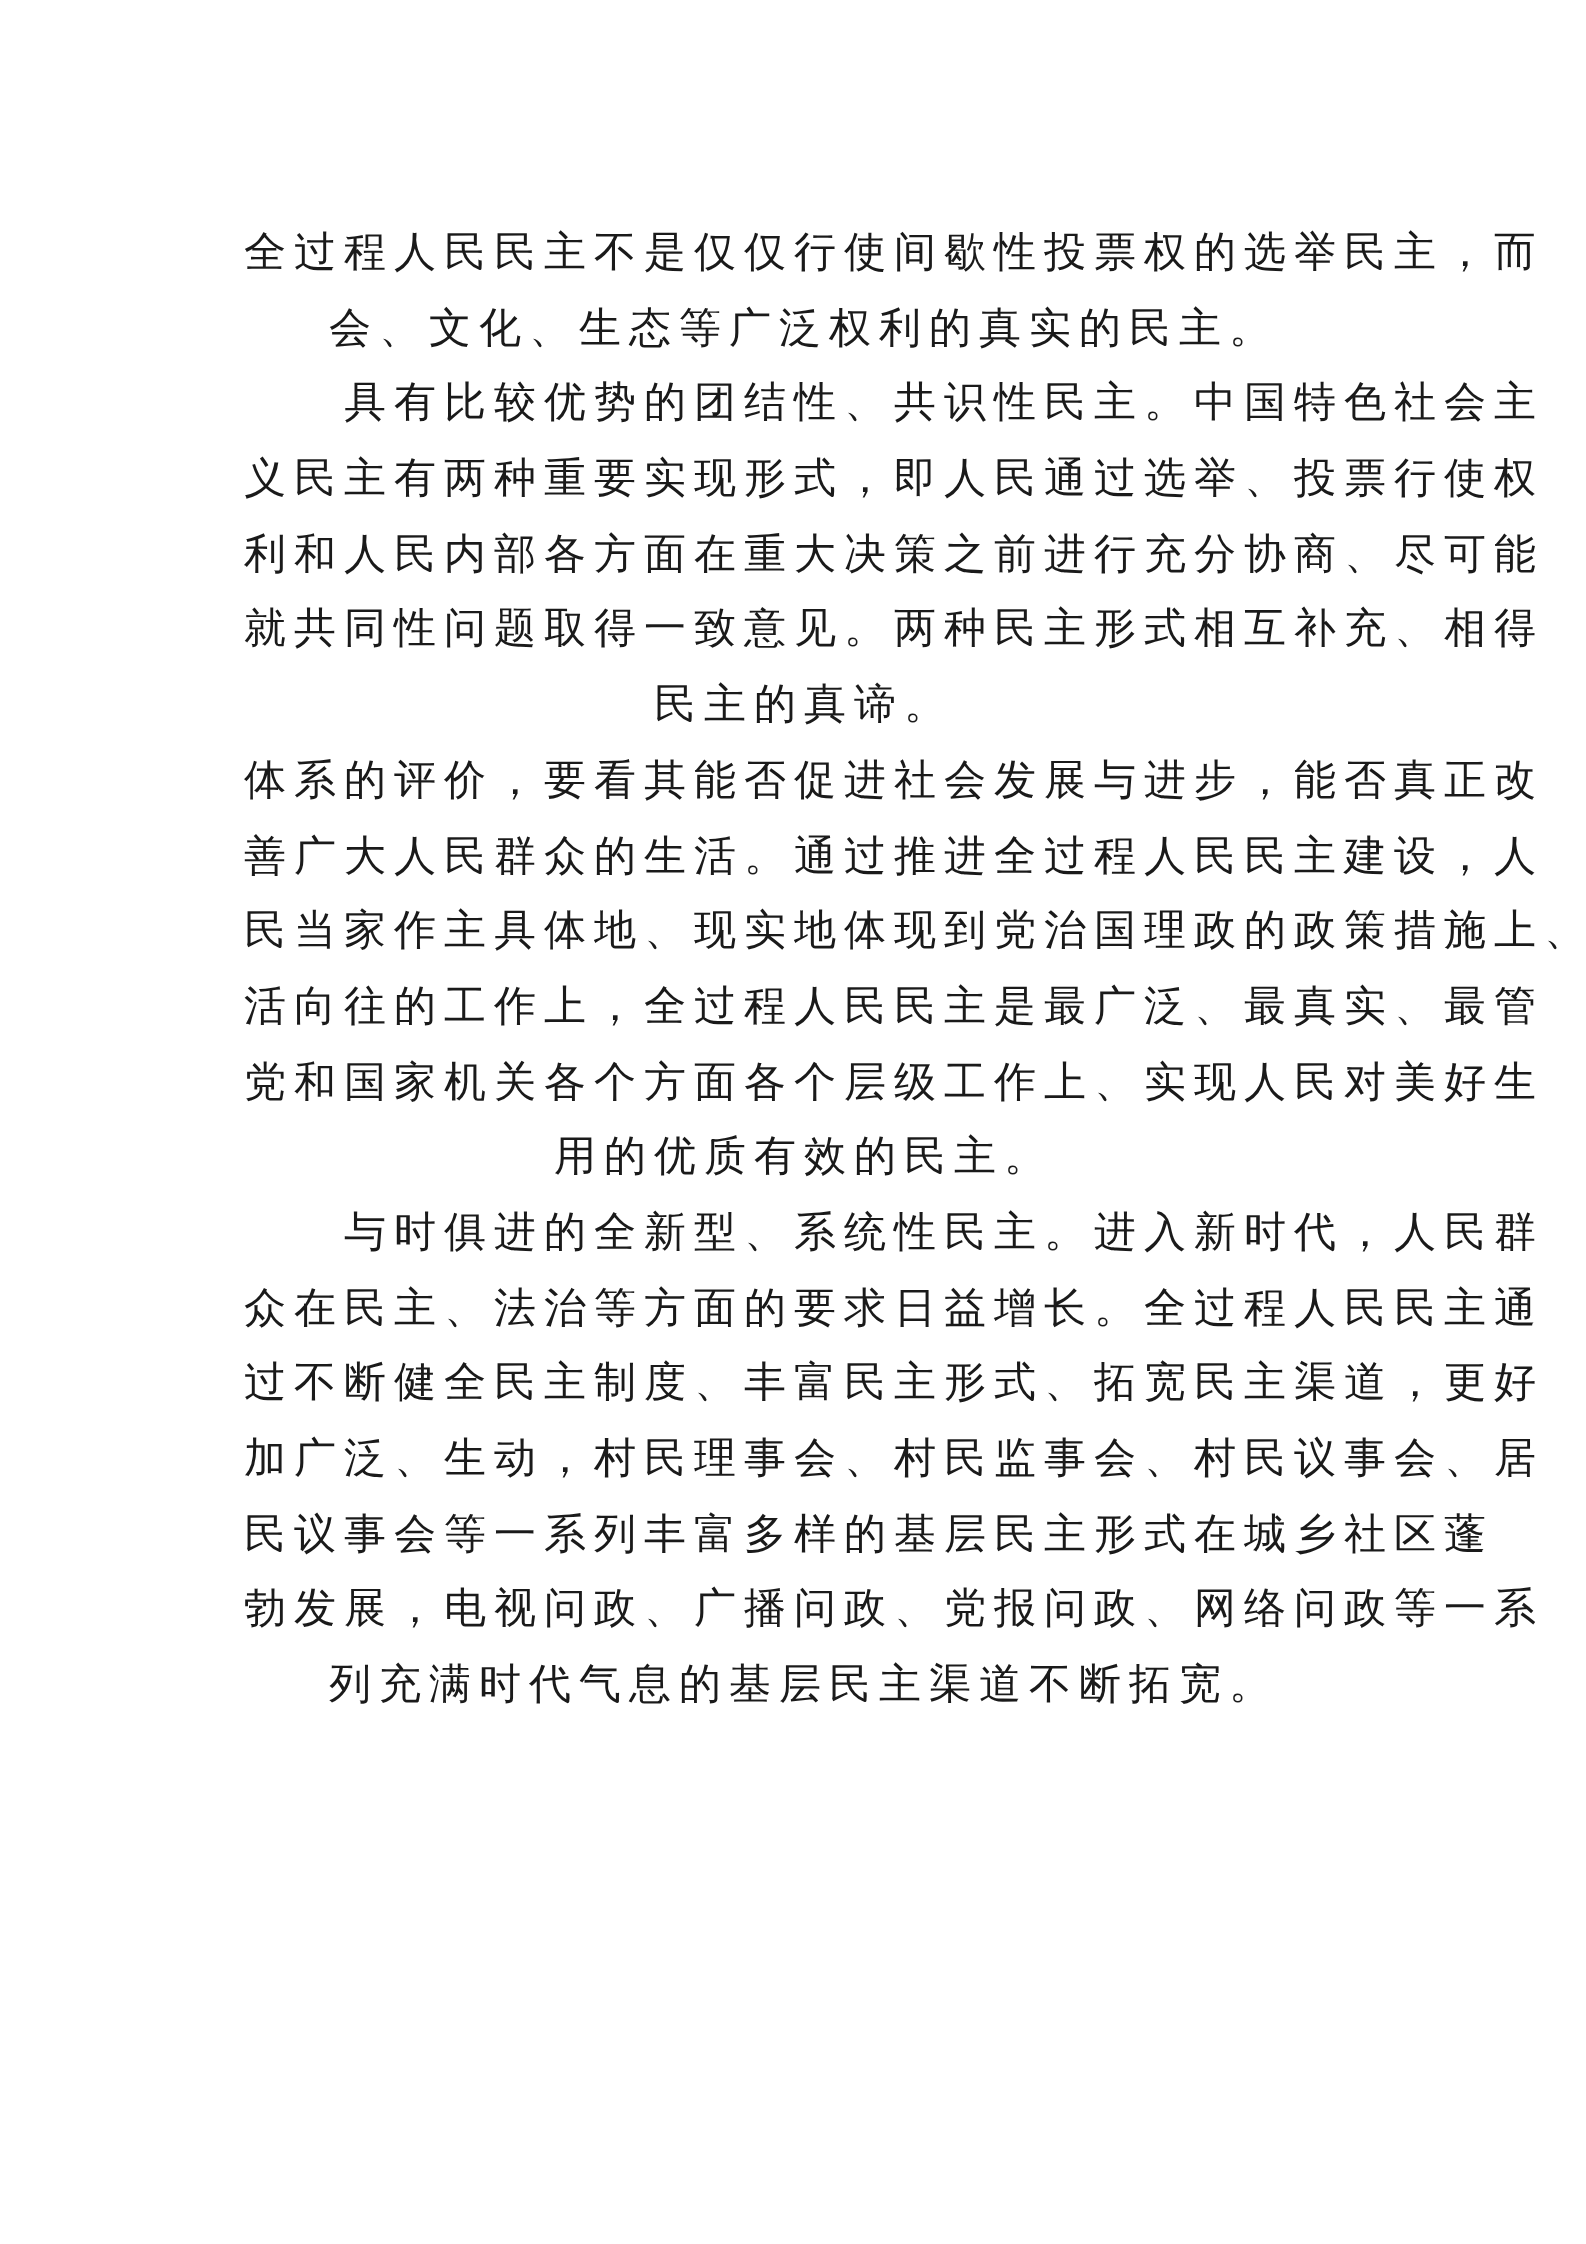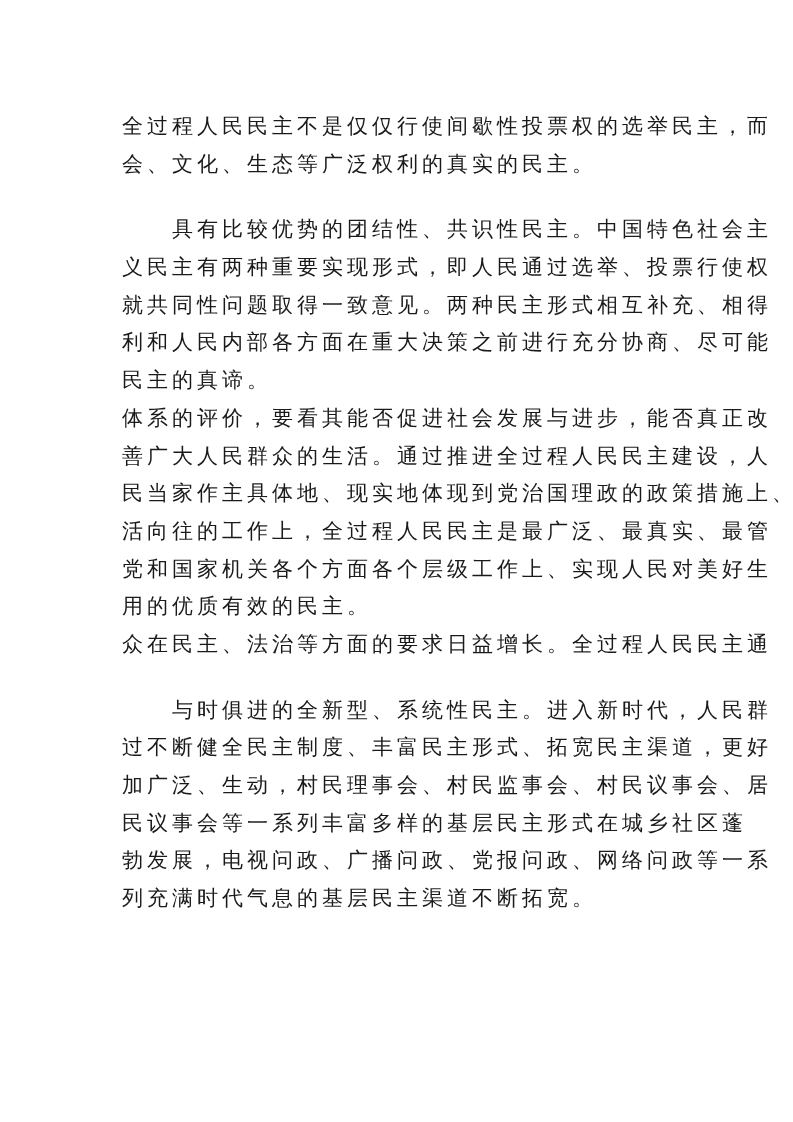--- a/index.html
+++ b/index.html
@@ -20,54 +20,54 @@
     left: 122px;
     top: 108px;
     width: 560px;
   }
   .line {
     height: 37.7px;
     line-height: 37.7px;
     font-size: 21px;
     letter-spacing: 4px;
     white-space: nowrap;
+    text-align: center;
   }
   .line.indent {
     padding-left: 50px;
-    margin-top: 28px;
   }
 </style>
 </head>
 <body>
 
 <div class="page">
   <div>
     <div class="line">全过程人民民主不是仅仅行使间歇性投票权的选举民主，而</div>
     <div class="line">会、文化、生态等广泛权利的真实的民主。</div>
   </div>
 
   <div>
     <div class="line indent">具有比较优势的团结性、共识性民主。中国特色社会主</div>
     <div class="line">义民主有两种重要实现形式，即人民通过选举、投票行使权</div>
+    <div class="line">利和人民内部各方面在重大决策之前进行充分协商、尽可能</div>
     <div class="line">就共同性问题取得一致意见。两种民主形式相互补充、相得</div>
-    <div class="line">利和人民内部各方面在重大决策之前进行充分协商、尽可能</div>
     <div class="line">民主的真谛。</div>
   </div>
 
   <div>
     <div class="line">体系的评价，要看其能否促进社会发展与进步，能否真正改</div>
     <div class="line">善广大人民群众的生活。通过推进全过程人民民主建设，人</div>
     <div class="line">民当家作主具体地、现实地体现到党治国理政的政策措施上、</div>
     <div class="line">活向往的工作上，全过程人民民主是最广泛、最真实、最管</div>
     <div class="line">党和国家机关各个方面各个层级工作上、实现人民对美好生</div>
     <div class="line">用的优质有效的民主。</div>
   </div>
 
   <div>
+    <div class="line indent">与时俱进的全新型、系统性民主。进入新时代，人民群</div>
     <div class="line">众在民主、法治等方面的要求日益增长。全过程人民民主通</div>
-    <div class="line indent">与时俱进的全新型、系统性民主。进入新时代，人民群</div>
     <div class="line">过不断健全民主制度、丰富民主形式、拓宽民主渠道，更好</div>
     <div class="line">加广泛、生动，村民理事会、村民监事会、村民议事会、居</div>
     <div class="line">民议事会等一系列丰富多样的基层民主形式在城乡社区蓬</div>
     <div class="line">勃发展，电视问政、广播问政、党报问政、网络问政等一系</div>
     <div class="line">列充满时代气息的基层民主渠道不断拓宽。</div>
   </div>
 </div>
 
 </body></html>

